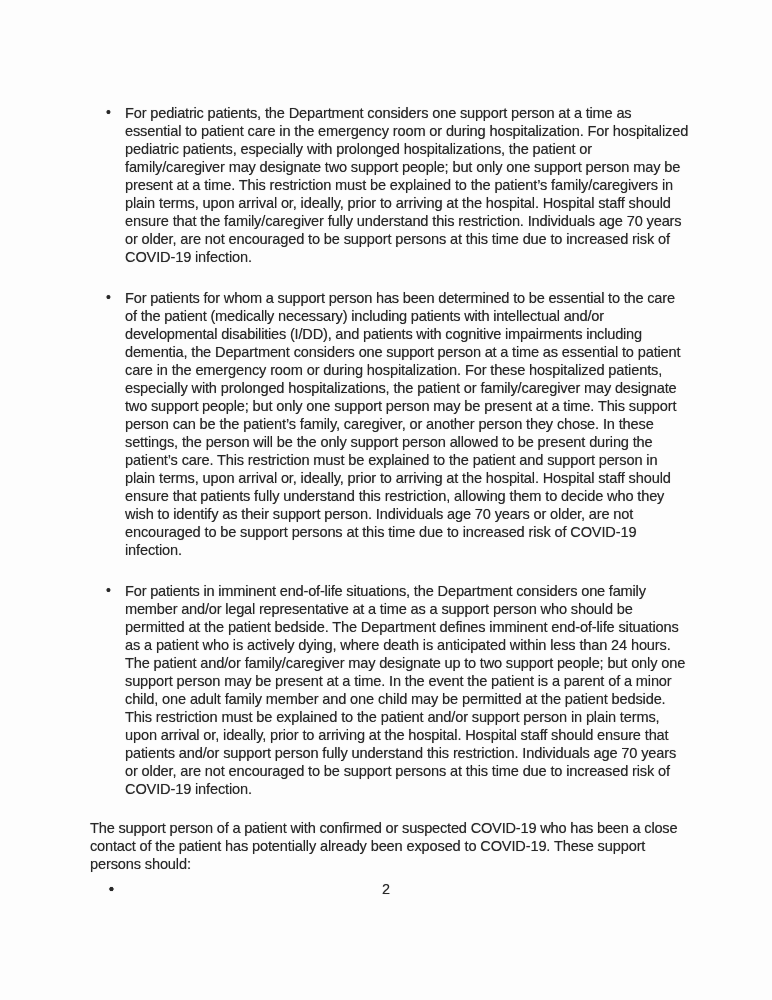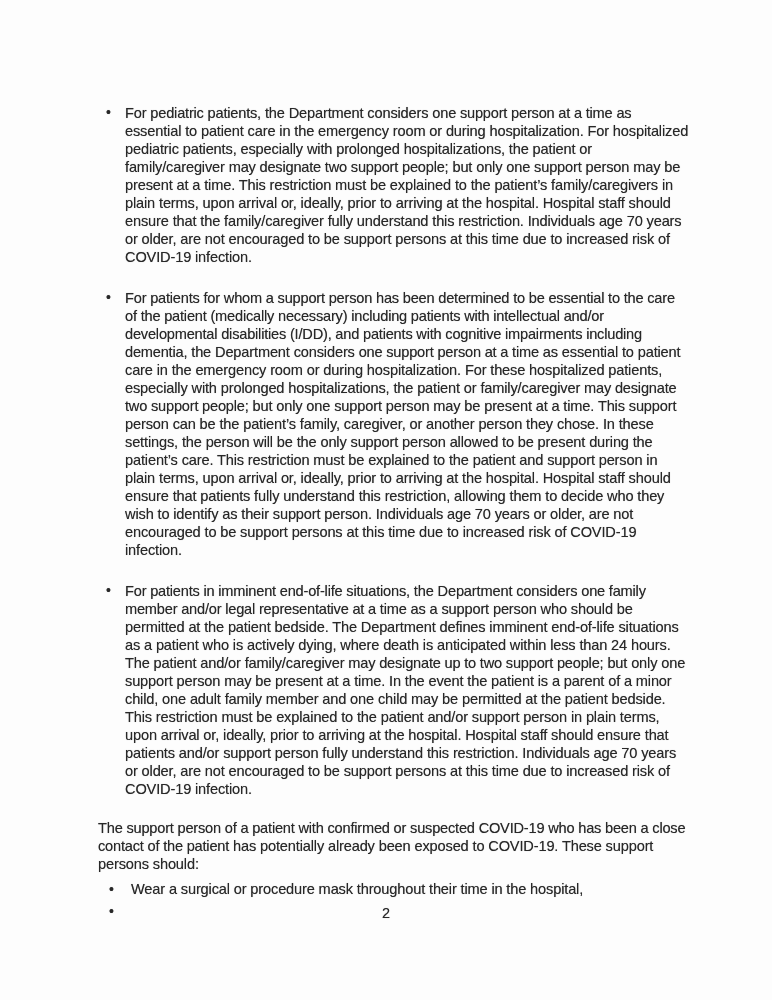--- a/index.html
+++ b/index.html
@@ -30,21 +30,21 @@
 
   .bullet-item { position: relative; }
 
   .dot {
     position: absolute;
     left: -19px;
     top: -1px;
     font-size: 14px;
   }
 
-  .covid-paragraph { margin: 21px 0 0 16px; }
+  .covid-paragraph { margin: 21px 0 0 8px; }
 
   .sub-list {
     list-style: none;
     margin: 7px 0 0 0;
     padding: 0 0 0 49px;
     line-height: 19px;
   }
   .sub-list > li + li { margin-top: 3px; }
   .sub-list .dot { left: -22px; top: 0; }
 
@@ -73,21 +73,20 @@
       <span class="dot">•</span>
       <span><b>For patients in imminent end-of-life situations</b><span>, the Department considers </span><b>one family member and/or legal representative at a time</b><span> as a support person who should be permitted at the patient bedside. The Department defines imminent end-of-life situations as a patient who is actively dying, where death is anticipated within less than 24 hours. The patient and/or family/caregiver </span><b>may designate up to two support people</b><span>; but only one support person may be present at a time. In the event the patient is a parent of a minor child, one adult family member and one child may be permitted at the patient bedside. This restriction must be explained to the patient and/or support person in plain terms, upon arrival or, ideally, prior to arriving at the hospital. Hospital staff should ensure that patients and/or support person fully understand this restriction. Individuals age 70 years or older, are not encouraged to be support persons at this time due to increased risk of COVID-19 infection.</span></span>
     </li>
   </ul>
 
   <p class="covid-paragraph"><b>The support person of a patient with confirmed or suspected COVID-19 who has been a close contact of the patient</b><span> has potentially already been exposed to COVID-19. These support persons should:</span></p>
 
   <ul class="sub-list">
     <li class="bullet-item">
       <span class="dot">•</span>
-      <span><span>Wear a surgical or procedure mask throughout their time in the hospital,</span></span>
     </li>
     <li class="bullet-item">
       <span class="dot">•</span>
     </li>
   </ul>
 
   <div class="page-number">2</div>
 
 </div>
 

